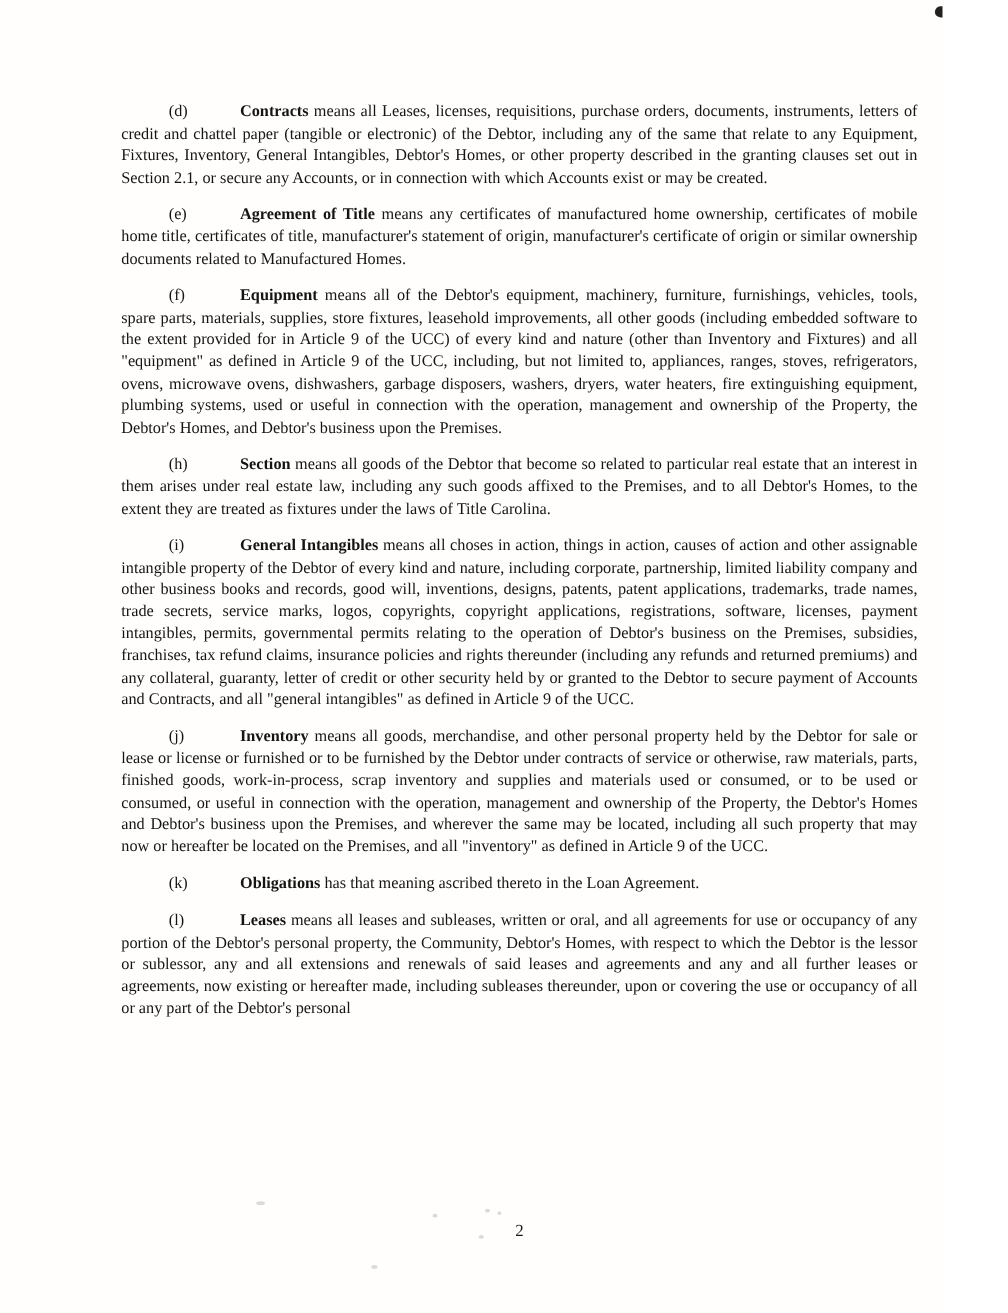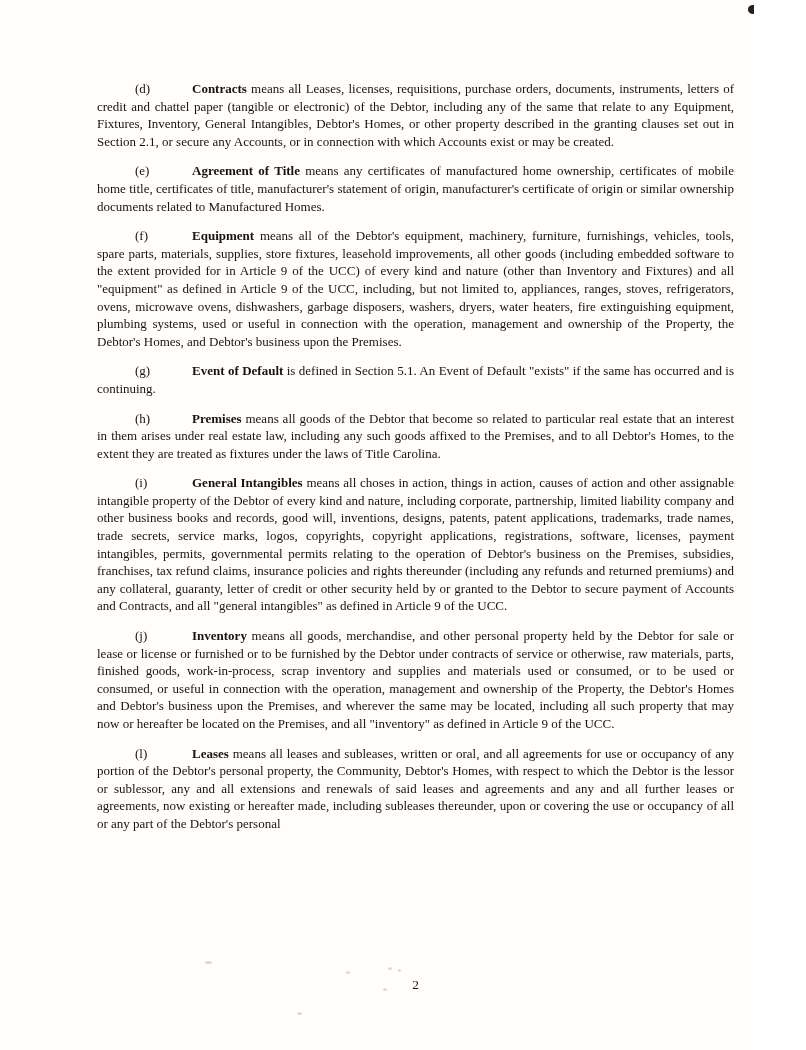--- a/index.html
+++ b/index.html
@@ -64,28 +64,28 @@
 <div class="page">
 
   <div class="content">
 
     <p class="para"><span class="plabel">(d)</span><b class="term">Contracts</b><span> means all Leases, licenses, requisitions, purchase orders, documents, instruments, letters of credit and chattel paper (tangible or electronic) of the Debtor, including any of the same that relate to any Equipment, Fixtures, Inventory, General Intangibles, Debtor's Homes, or other property described in the granting clauses set out in Section 2.1, or secure any Accounts, or in connection with which Accounts exist or may be created.</span></p>
 
     <p class="para"><span class="plabel">(e)</span><b class="term">Agreement of Title</b><span> means any certificates of manufactured home ownership, certificates of mobile home title, certificates of title, manufacturer's statement of origin, manufacturer's certificate of origin or similar ownership documents related to Manufactured Homes.</span></p>
 
     <p class="para"><span class="plabel">(f)</span><b class="term">Equipment</b><span> means all of the Debtor's equipment, machinery, furniture, furnishings, vehicles, tools, spare parts, materials, supplies, store fixtures, leasehold improvements, all other goods (including embedded software to the extent provided for in Article 9 of the UCC) of every kind and nature (other than Inventory and Fixtures) and all "equipment" as defined in Article 9 of the UCC, including, but not limited to, appliances, ranges, stoves, refrigerators, ovens, microwave ovens, dishwashers, garbage disposers, washers, dryers, water heaters, fire extinguishing equipment, plumbing systems, used or useful in connection with the operation, management and ownership of the Property, the Debtor's Homes, and Debtor's business upon the Premises.</span></p>
 
-    <p class="para"><span class="plabel">(g)</span><b class="term">Event of Default</b><span> is defined in Section 5.1.  An Event of Default "exists" if the same has occurred and is continuing.</span></p>
 
-    <p class="para"><span class="plabel">(h)</span><b class="term">Premises</b><span> means all goods of the Debtor that become so related to particular real estate that an interest in them arises under real estate law, including any such goods affixed to the Premises, and to all Debtor's Homes, to the extent they are treated as fixtures under the laws of Title Carolina.</span></p>
+    <p class="para"><span class="plabel">(h)</span><b class="term">Section</b><span> means all goods of the Debtor that become so related to particular real estate that an interest in them arises under real estate law, including any such goods affixed to the Premises, and to all Debtor's Homes, to the extent they are treated as fixtures under the laws of Title Carolina.</span></p>
 
     <p class="para"><span class="plabel">(i)</span><b class="term">General Intangibles</b><span> means all choses in action, things in action, causes of action and other assignable intangible property of the Debtor of every kind and nature, including corporate, partnership, limited liability company and other business books and records, good will, inventions, designs, patents, patent applications, trademarks, trade names, trade secrets, service marks, logos, copyrights, copyright applications, registrations, software, licenses, payment intangibles, permits, governmental permits relating to the operation of Debtor's business on the Premises, subsidies, franchises, tax refund claims, insurance policies and rights thereunder (including any refunds and returned premiums) and any collateral, guaranty, letter of credit or other security held by or granted to the Debtor to secure payment of Accounts and Contracts, and all "general intangibles" as defined in Article 9 of the UCC.</span></p>
 
     <p class="para"><span class="plabel">(j)</span><b class="term">Inventory</b><span> means all goods, merchandise, and other personal property held by the Debtor for sale or lease or license or furnished or to be furnished by the Debtor under contracts of service or otherwise, raw materials, parts, finished goods, work-in-process, scrap inventory and supplies and materials used or consumed, or to be used or consumed, or useful  in connection with the operation, management and ownership of the Property, the Debtor's Homes and Debtor's business upon the Premises, and wherever the same may be located, including all such property that may now or hereafter be located on the Premises, and all "inventory" as defined in Article 9 of the UCC.</span></p>
 
+    <p class="para"><span class="plabel">(k)</span><b class="term">Obligations</b><span> has that meaning ascribed thereto in the Loan Agreement.</span></p>
 
     <p class="para"><span class="plabel">(l)</span><b class="term">Leases</b><span> means all leases and subleases, written or oral, and all agreements for use or occupancy of any portion of the Debtor's personal property, the Community, Debtor's Homes, with respect to which the Debtor is the lessor or sublessor, any and all extensions and renewals of said leases and agreements and any and all further leases or agreements, now existing or hereafter made, including subleases thereunder, upon or covering the use or occupancy of all or any part of the Debtor's personal</span></p>
 
   </div>
 
   <div class="page-number">2</div>
 
   <div class="artifact-dark" style="left:748px; top:5px; width:11px; height:9px;"></div>
   <div class="artifact" style="left:205px; top:961px; width:7px; height:3px;"></div>
   <div class="artifact" style="left:346px; top:971px; width:4px; height:3px;"></div>

